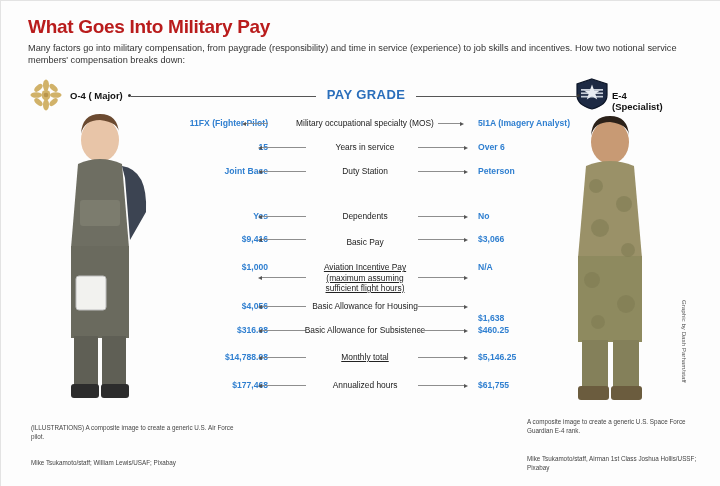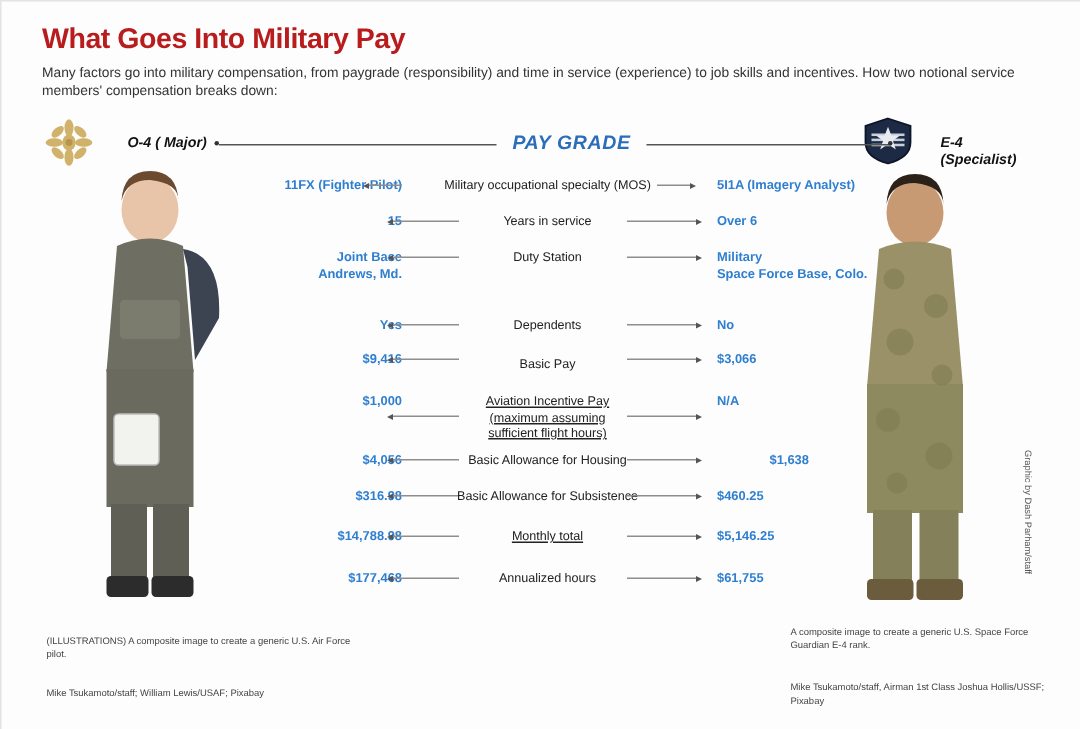--- a/index.html
+++ b/index.html
@@ -19,21 +19,21 @@
     position:absolute;left:28px;top:16px;
     font-size:19px;font-weight:bold;letter-spacing:-0.3px;
     color:#b91c1c;
   }
   .deck{
     position:absolute;left:28px;top:42px;width:660px;
     font-size:9.2px;line-height:12px;color:#333;
   }
 
   
-  .paygrade-row{position:absolute;left:15px;top:84px;width:644px;height:26px;font-style:italic;}
+  .paygrade-row{position:absolute;left:0;top:84px;width:644px;height:26px;}
   .rank-left{
     position:absolute;left:70px;top:6px;
     font-size:9.5px;font-weight:bold;color:#111;
   }
   .rank-right{
     position:absolute;left:612px;top:6px;
     font-size:9.5px;font-weight:bold;color:#111;
   }
   .pg-title{
     position:absolute;left:320px;top:3px;width:92px;text-align:center;
@@ -192,32 +192,30 @@
         </div>
         <div class="conn" style="left: 418px; top: 5px; width: 46px;"></div>
         <div class="arrow right" style="left: 464px; top: 3.5px;"></div>
         <div class="rval" style="top: 0px;">
           <div>Over 6</div>
         </div>
       </div>
       <div class="row" style="top: 166px;">
         <div class="lval" style="top: 0px;">
           <div>Joint Base</div>
-          <div>Andrews, Md.</div>
         </div>
         <div class="arrow left" style="left: 258px; top: 3.5px;"></div>
         <div class="conn" style="left: 262px; top: 5px; width: 44px;"></div>
         <div class="clabel" style="top: 0px;">
           <div>Duty Station</div>
         </div>
         <div class="conn" style="left: 418px; top: 5px; width: 46px;"></div>
         <div class="arrow right" style="left: 464px; top: 3.5px;"></div>
         <div class="rval" style="top: 0px;">
-          <div>Military</div>
-          <div>Space Force Base, Colo.</div>
+          <div>Peterson</div>
         </div>
       </div>
       <div class="row" style="top: 211px;">
         <div class="lval" style="top: 0px;">
           <div>Yes</div>
         </div>
         <div class="arrow left" style="left: 258px; top: 3.5px;"></div>
         <div class="conn" style="left: 262px; top: 5px; width: 44px;"></div>
         <div class="clabel" style="top: 0px;">
           <div>Dependents</div>
@@ -264,21 +262,21 @@
         <div class="lval" style="top: 0px;">
           <div>$4,056</div>
         </div>
         <div class="arrow left" style="left: 258px; top: 3.5px;"></div>
         <div class="conn" style="left: 262px; top: 5px; width: 44px;"></div>
         <div class="clabel" style="top: 0px;">
           <div>Basic Allowance for Housing</div>
         </div>
         <div class="conn" style="left: 418px; top: 5px; width: 46px;"></div>
         <div class="arrow right" style="left: 464px; top: 3.5px;"></div>
-        <div class="rval" style="top: 0px; margin-left: 35px;">
+        <div class="rval" style="top: 12px;">
           <div>$1,638</div>
         </div>
       </div>
       <div class="row" style="top: 325px;">
         <div class="lval" style="top: 0px;">
           <div>$316.98</div>
         </div>
         <div class="arrow left" style="left: 258px; top: 3.5px;"></div>
         <div class="conn" style="left: 262px; top: 5px; width: 44px;"></div>
         <div class="clabel" style="top: 0px;">

